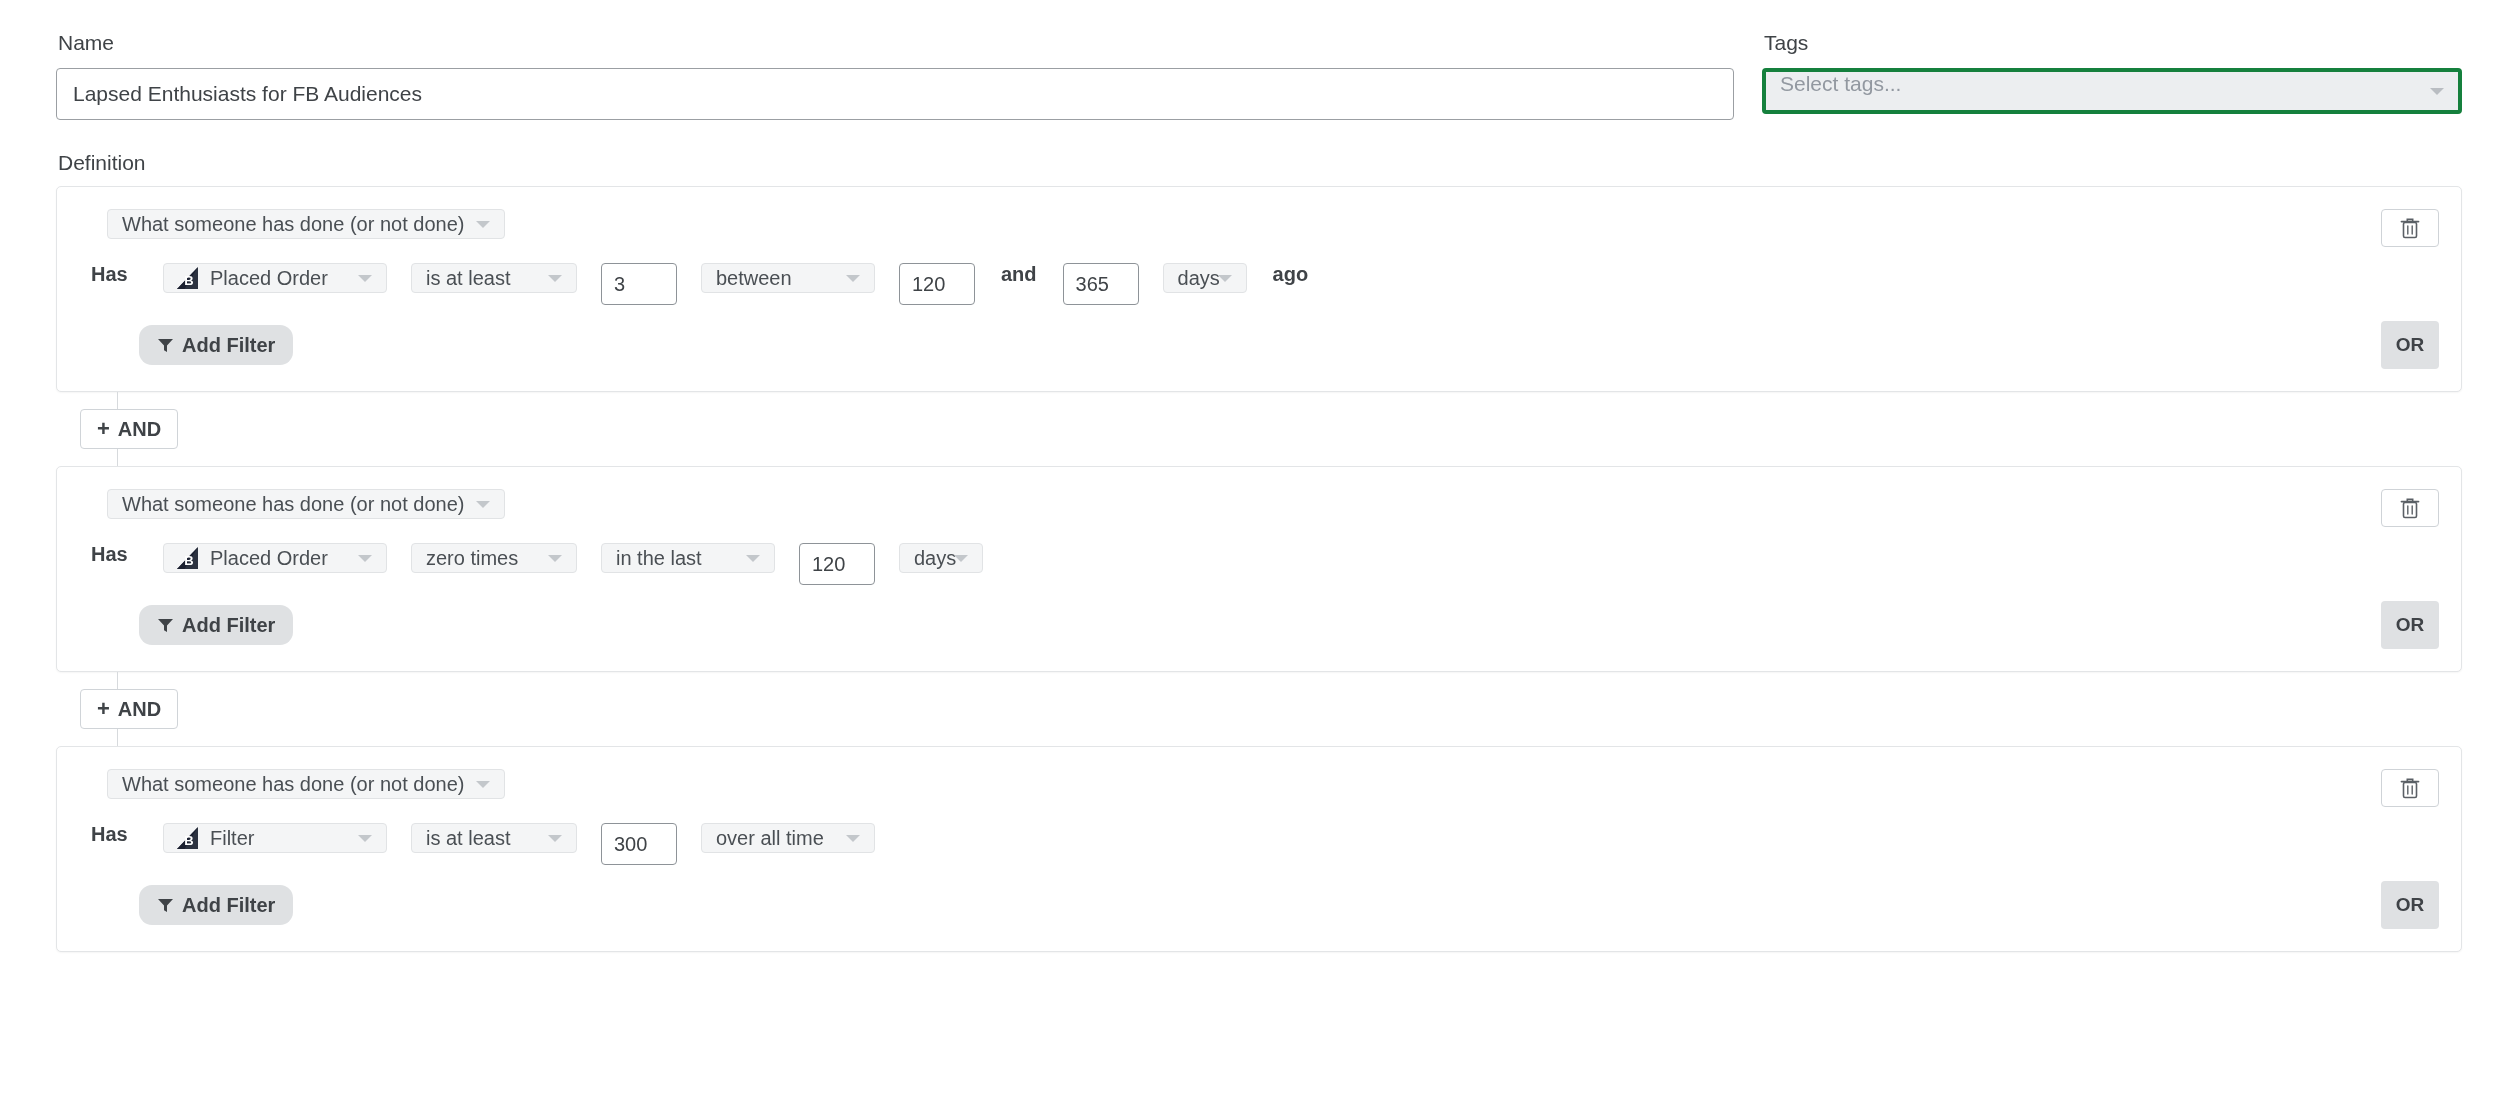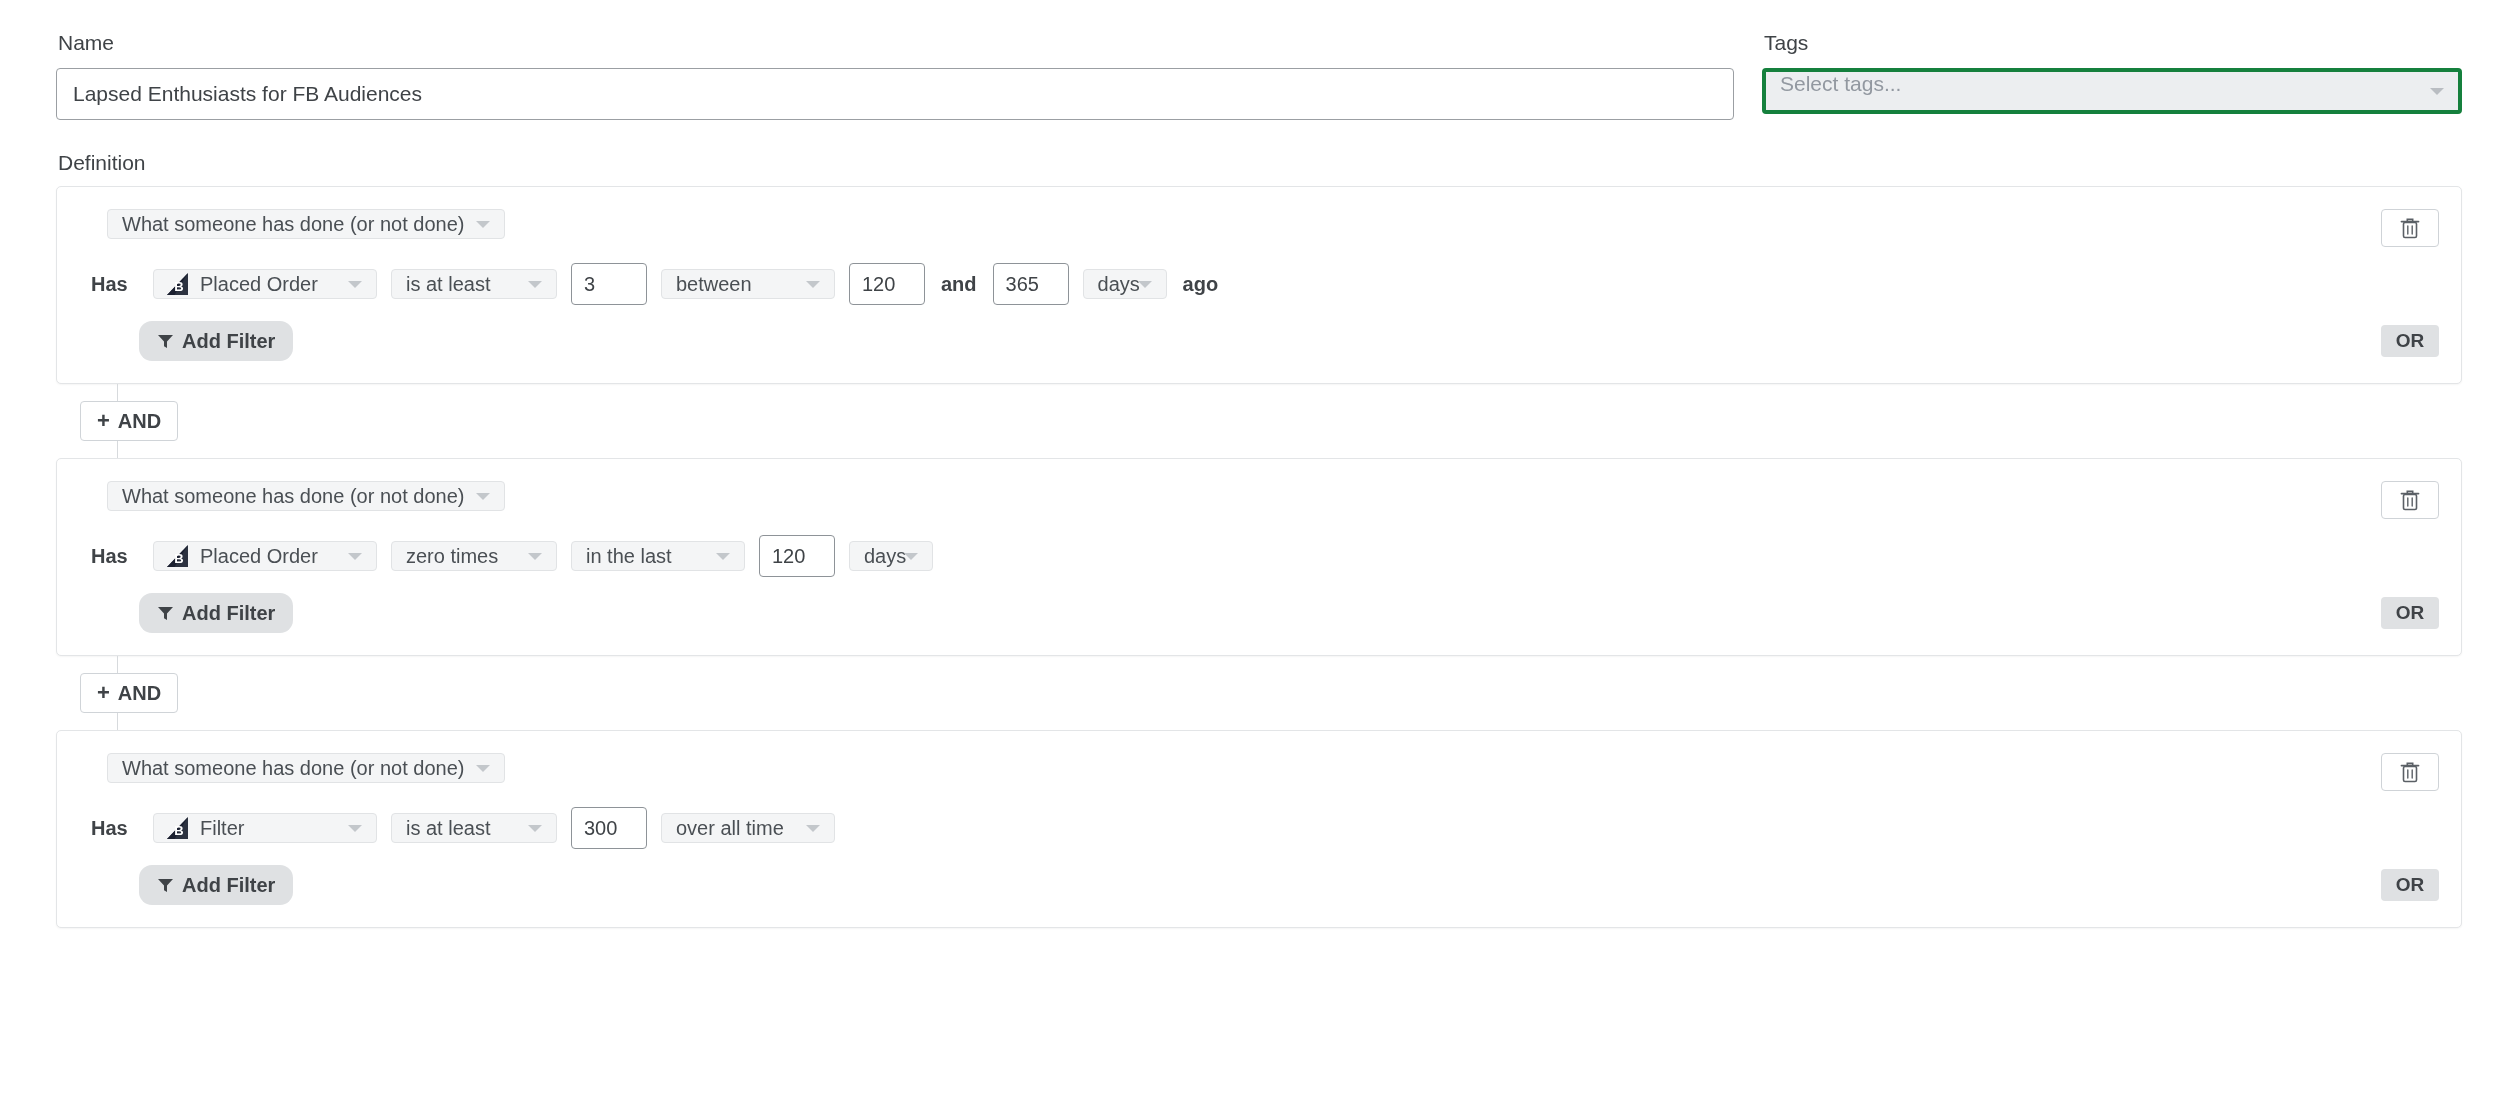--- a/index.html
+++ b/index.html
@@ -149,22 +149,21 @@
     background: #ffffff;
     display: inline-flex;
     align-items: center;
     justify-content: center;
     cursor: pointer;
   }
 
   
   .cond-row {
     display: flex;
-    align-items: center;
-    gap: 14px;
+    gap: 24px;
     margin-top: 16px;
     padding-left: 0;
   }
   .has-label {
     font-size: 20px;
     font-weight: bold;
     color: #3f4347;
     width: 48px;
     margin-left: 8px;
   }
@@ -219,21 +218,21 @@
     font-size: 20px;
     font-weight: bold;
     color: #3f4347;
     cursor: pointer;
   }
   .btn-add-filter { margin-left: 56px; }
   .btn-or {
     background: #dfe1e3;
     border: none;
     border-radius: 4px;
-    height: 32px;
+    height: 48px;
     width: 58px;
     font-family: "Liberation Sans", sans-serif;
     font-size: 19px;
     font-weight: bold;
     color: #3f4347;
     cursor: pointer;
   }
 
   
   .and-wrap {

